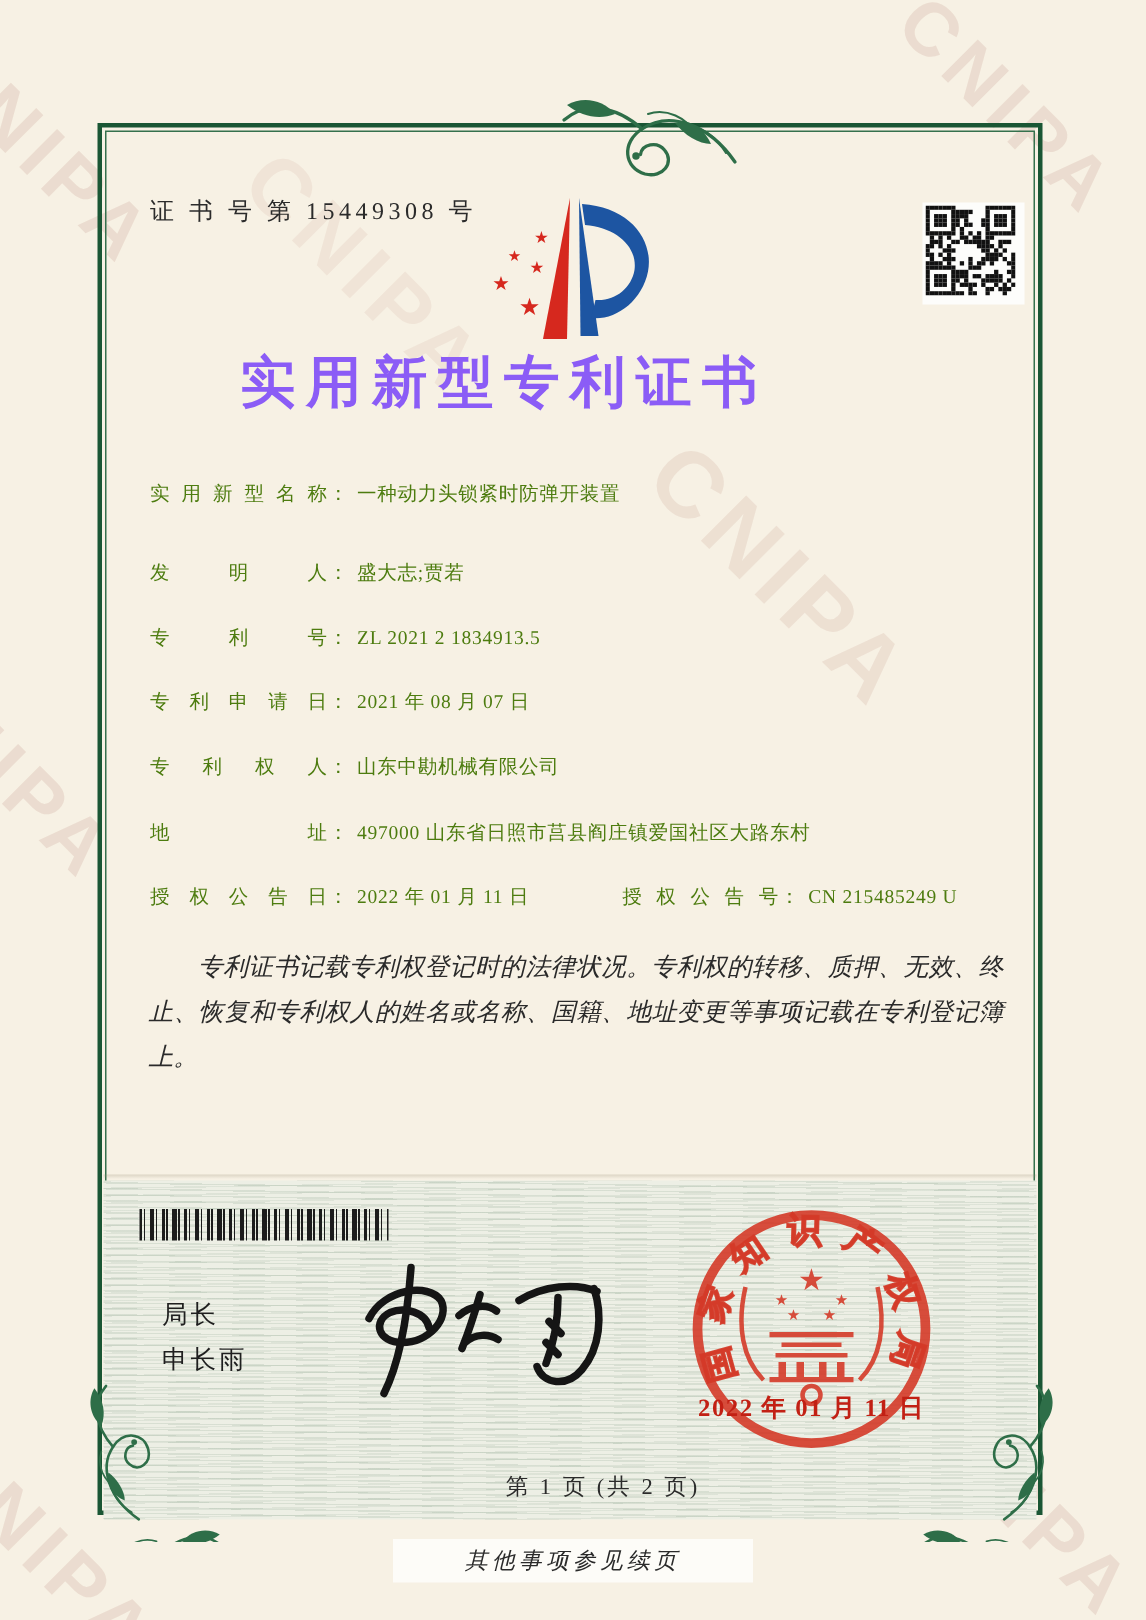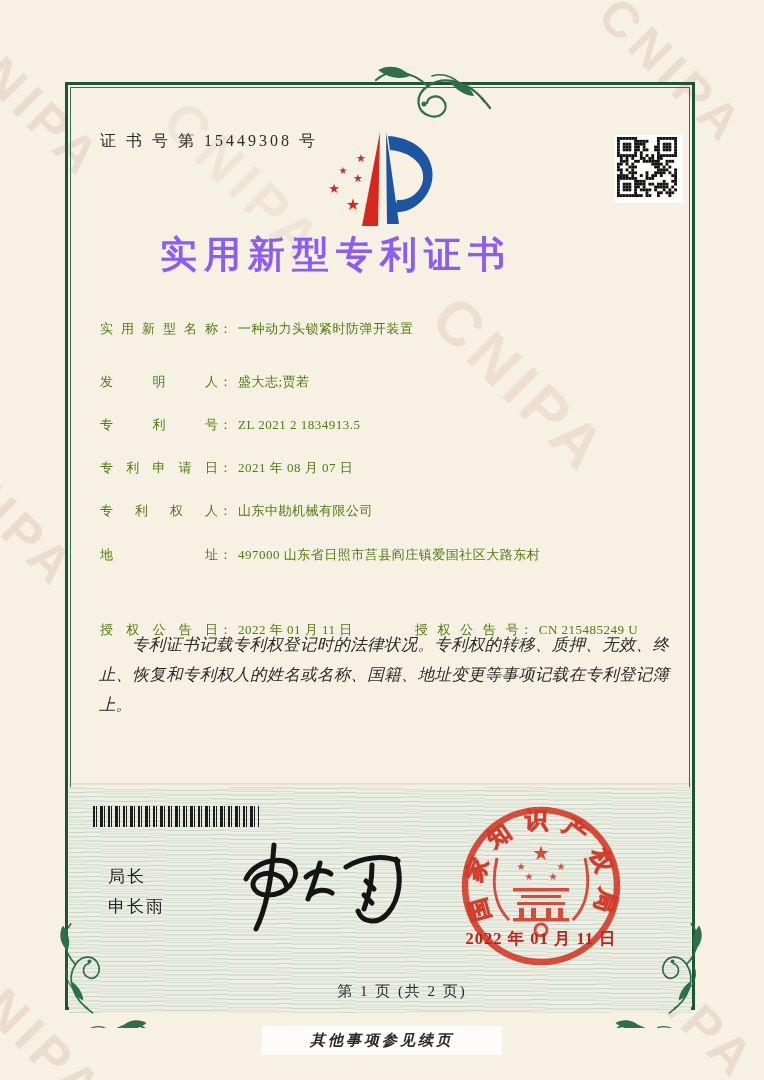--- a/index.html
+++ b/index.html
@@ -56,21 +56,21 @@
   .frow{display:flex;align-items:baseline;}
   .h53{height:53px;} .h43{height:43px;} .h44{height:44px;}
   .f-label{
     display:inline-block;width:118px;text-align:justify;text-align-last:justify;
     flex:0 0 118px;letter-spacing:0;
   }
   .f-colon{margin:0 6px 0 1px;}
   .f-value{letter-spacing:0.5px;}
   .two-col{display:flex;}
   .col2{margin-left:62px;display:flex;align-items:baseline;}
-  .col2 .f-label{width:104px;flex:0 0 104px;margin-top:32px;}
+  .col2 .f-label{width:104px;flex:0 0 104px;}
   
   .paras{
     position:absolute;left:99px;top:630px;width:570px;
     font-size:16.5px;line-height:1.82;text-align:justify;color:#2a2a2a;font-style:italic;
   }
   .paras p{margin:0;text-indent:2em;}
   
   .barcode{
     position:absolute;left:93px;top:806px;width:166px;height:21px;
     background:repeating-linear-gradient(90deg,
@@ -91,21 +91,21 @@
     color:#c22014;font-size:16.5px;font-weight:bold;letter-spacing:1px;
   }
   
   .page-info{
     position:absolute;left:65px;top:982px;width:674px;text-align:center;
     font-size:15px;letter-spacing:2px;color:#2b2b2b;
   }
   .continuation{
     position:absolute;left:262px;top:1026px;width:240px;text-align:center;
     background:#fdfcf8;padding:5px 0;font-size:15px;letter-spacing:3px;
-    color:#2a2a2a;font-style:italic;font-weight:bold;
+    color:#2a2a2a;font-style:italic;
   }
   .orn{position:absolute;pointer-events:none;}
   .orn-top{left:366px;top:50px;width:132px;height:72px;}
   .orn-bl{left:36px;top:916px;width:130px;height:112px;}
   .orn-br{left:596px;top:916px;width:130px;height:112px;}
 </style>
 </head>
 <body>
 
 <div class="page">

